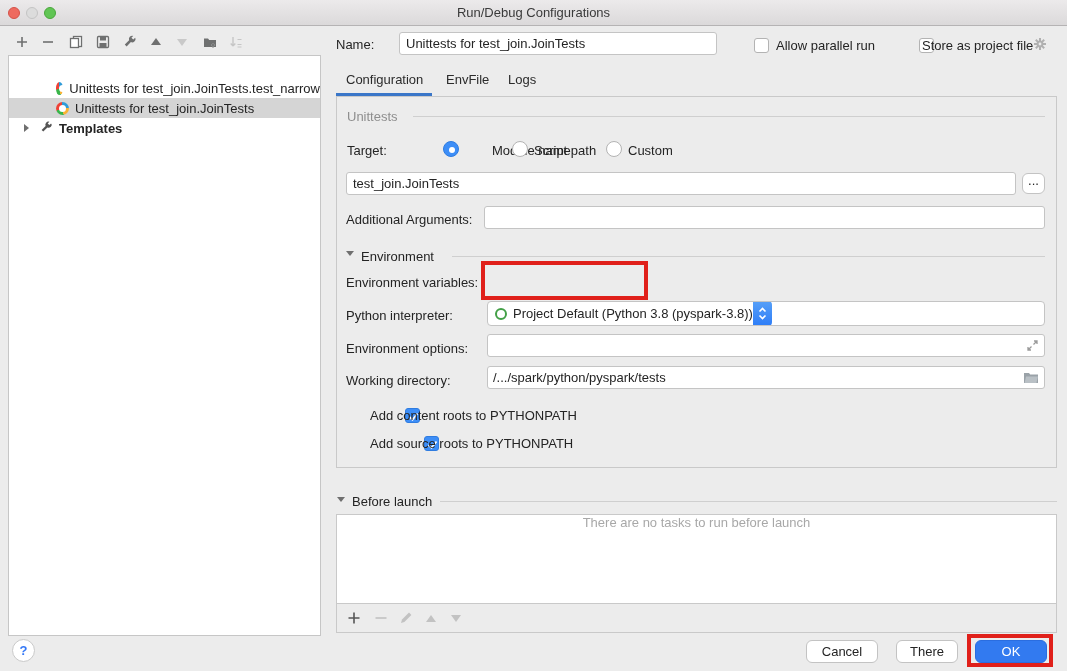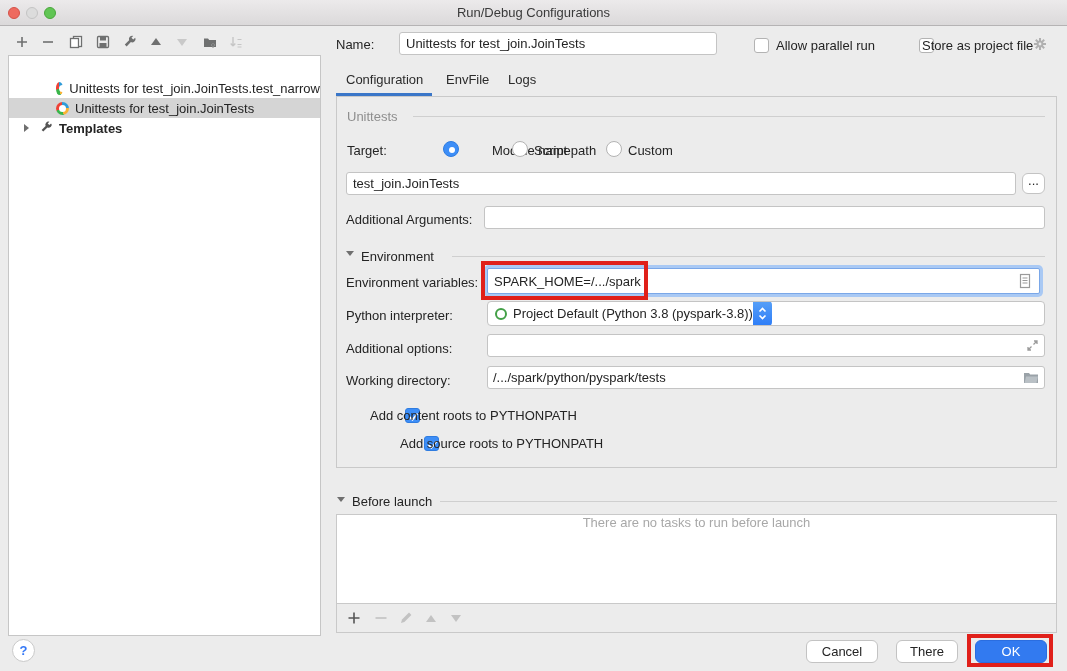--- a/index.html
+++ b/index.html
@@ -177,45 +177,35 @@
   <button class="btn abs" style="left:1022px;top:173px;width:23px;height:21px;padding-bottom:6px;">...</button>
 
   <div class="abs lbl" style="left:346px;top:212px;">Additional Arguments:</div>
   <input class="field abs" style="left: 484px; top: 206px; width: 561px; height: 23px;" value="">
 
   <span class="tri-down abs" style="left:346px;top:251px;"></span>
   <div class="abs lbl" style="left:361px;top:249px;">Environment</div>
   <div class="abs grouphr" style="left:452px;top:256px;width:593px;"></div>
 
   <div class="abs lbl" style="left:346px;top:275px;">Environment variables:</div>
-  <div class="abs" style="left:487px;top:268px;width:553px;height:26px;background:#fff;border:1px solid #7aa7e8;border-radius:2px;
-       box-shadow:0 0 0 3px var(--focus-ring);display:flex;align-items:center;padding:0 6px;">
-    <span>SPARK_HOME=/.../spark</span>
-    <span class="icon16" style="margin-left:auto;">
-      <svg width="15" height="16">
-          <rect x="3.5" y="1.5" width="9" height="13" fill="#fff" stroke="#9a9a9a" stroke-width="1.2"></rect>
-          <path d="M5.5 5h5M5.5 7.5h5M5.5 10h5" stroke="#9a9a9a" stroke-width="1.1"></path>
-        </svg>
-      </span>
-  </div>
 
   <div class="abs lbl" style="left:346px;top:308px;">Python interpreter:</div>
   <div class="abs" style="left:487px;top:301px;width:558px;height:25px;background:#fff;border:1px solid var(--border);border-radius:4px;
        display:flex;align-items:center;padding:0 0 0 7px;overflow:hidden;">
     <span style="width:12px;height:12px;border-radius:50%;border:2.5px solid #43a047;flex:none;"></span>
     <span style="margin-left:6px;white-space:nowrap;">Project Default (Python 3.8 (pyspark-3.8))</span>
     <span style="width:19px;height:25px;flex:none;background:linear-gradient(#57a0f8,#2e7df7);border-radius:0 4px 4px 0;
           display:flex;align-items:center;justify-content:center;">
       <svg width="11" height="17">
           <path d="M2.5 6.5 5.5 3.5 8.5 6.5M2.5 10.5 5.5 13.5 8.5 10.5" stroke="#fff" stroke-width="1.6" fill="none"></path>
         </svg>
       </span>
   </div>
 
-  <div class="abs lbl" style="left:346px;top:341px;">Additional options:</div>
+  <div class="abs lbl" style="left:346px;top:341px;">Environment options:</div>
   <div class="abs" style="left:487px;top:334px;width:558px;height:23px;background:#fff;border:1px solid var(--border);border-radius:3px;
        display:flex;align-items:center;padding:0 5px;">
     <span></span>
     <span style="margin-left:auto;">
       <svg width="13" height="13">
           <path d="M7.5 5.5 11 2M8 2h3v3M5.5 7.5 2 11M5 11H2V8" stroke="#9a9a9a" stroke-width="1.3" fill="none"></path>
         </svg>
       </span>
   </div>
 
@@ -233,21 +223,21 @@
 
   <span class="cbx on abs" style="left:348px;top:407px;">
     <svg width="13" height="13" style="margin:1px;">
         <path d="M2.5 7 5.5 9.8 10.5 3.5" stroke="#fff" stroke-width="1.8" fill="none"></path>
       </svg></span>
   <div class="abs lbl" style="left:370px;top:408px;">Add content roots to PYTHONPATH</div>
   <span class="cbx on abs" style="left:348px;top:435px;">
     <svg width="13" height="13" style="margin:1px;">
         <path d="M2.5 7 5.5 9.8 10.5 3.5" stroke="#fff" stroke-width="1.8" fill="none"></path>
       </svg></span>
-  <div class="abs lbl" style="left:370px;top:436px;margin-left:30px;">Add source roots to PYTHONPATH</div>
+  <div class="abs lbl" style="left:370px;top:436px;">Add source roots to PYTHONPATH</div>
 
   
   <span class="tri-down abs" style="left:337px;top:497px;"></span>
   <div class="abs lbl" style="left:352px;top:494px;">Before launch</div>
   <div class="abs grouphr" style="left:440px;top:501px;width:617px;"></div>
 
   <div class="abs" style="left:336px;top:514px;width:721px;height:119px;border:1px solid var(--panel-border);">
     <div style="position:absolute;left:0;top:0;width:100%;height:89px;background:#fff;border-bottom:1px solid var(--panel-border);
          display:flex;justify-content:center;">
       <span style="color:#a8a8a8;">There are no tasks to run before launch</span>

